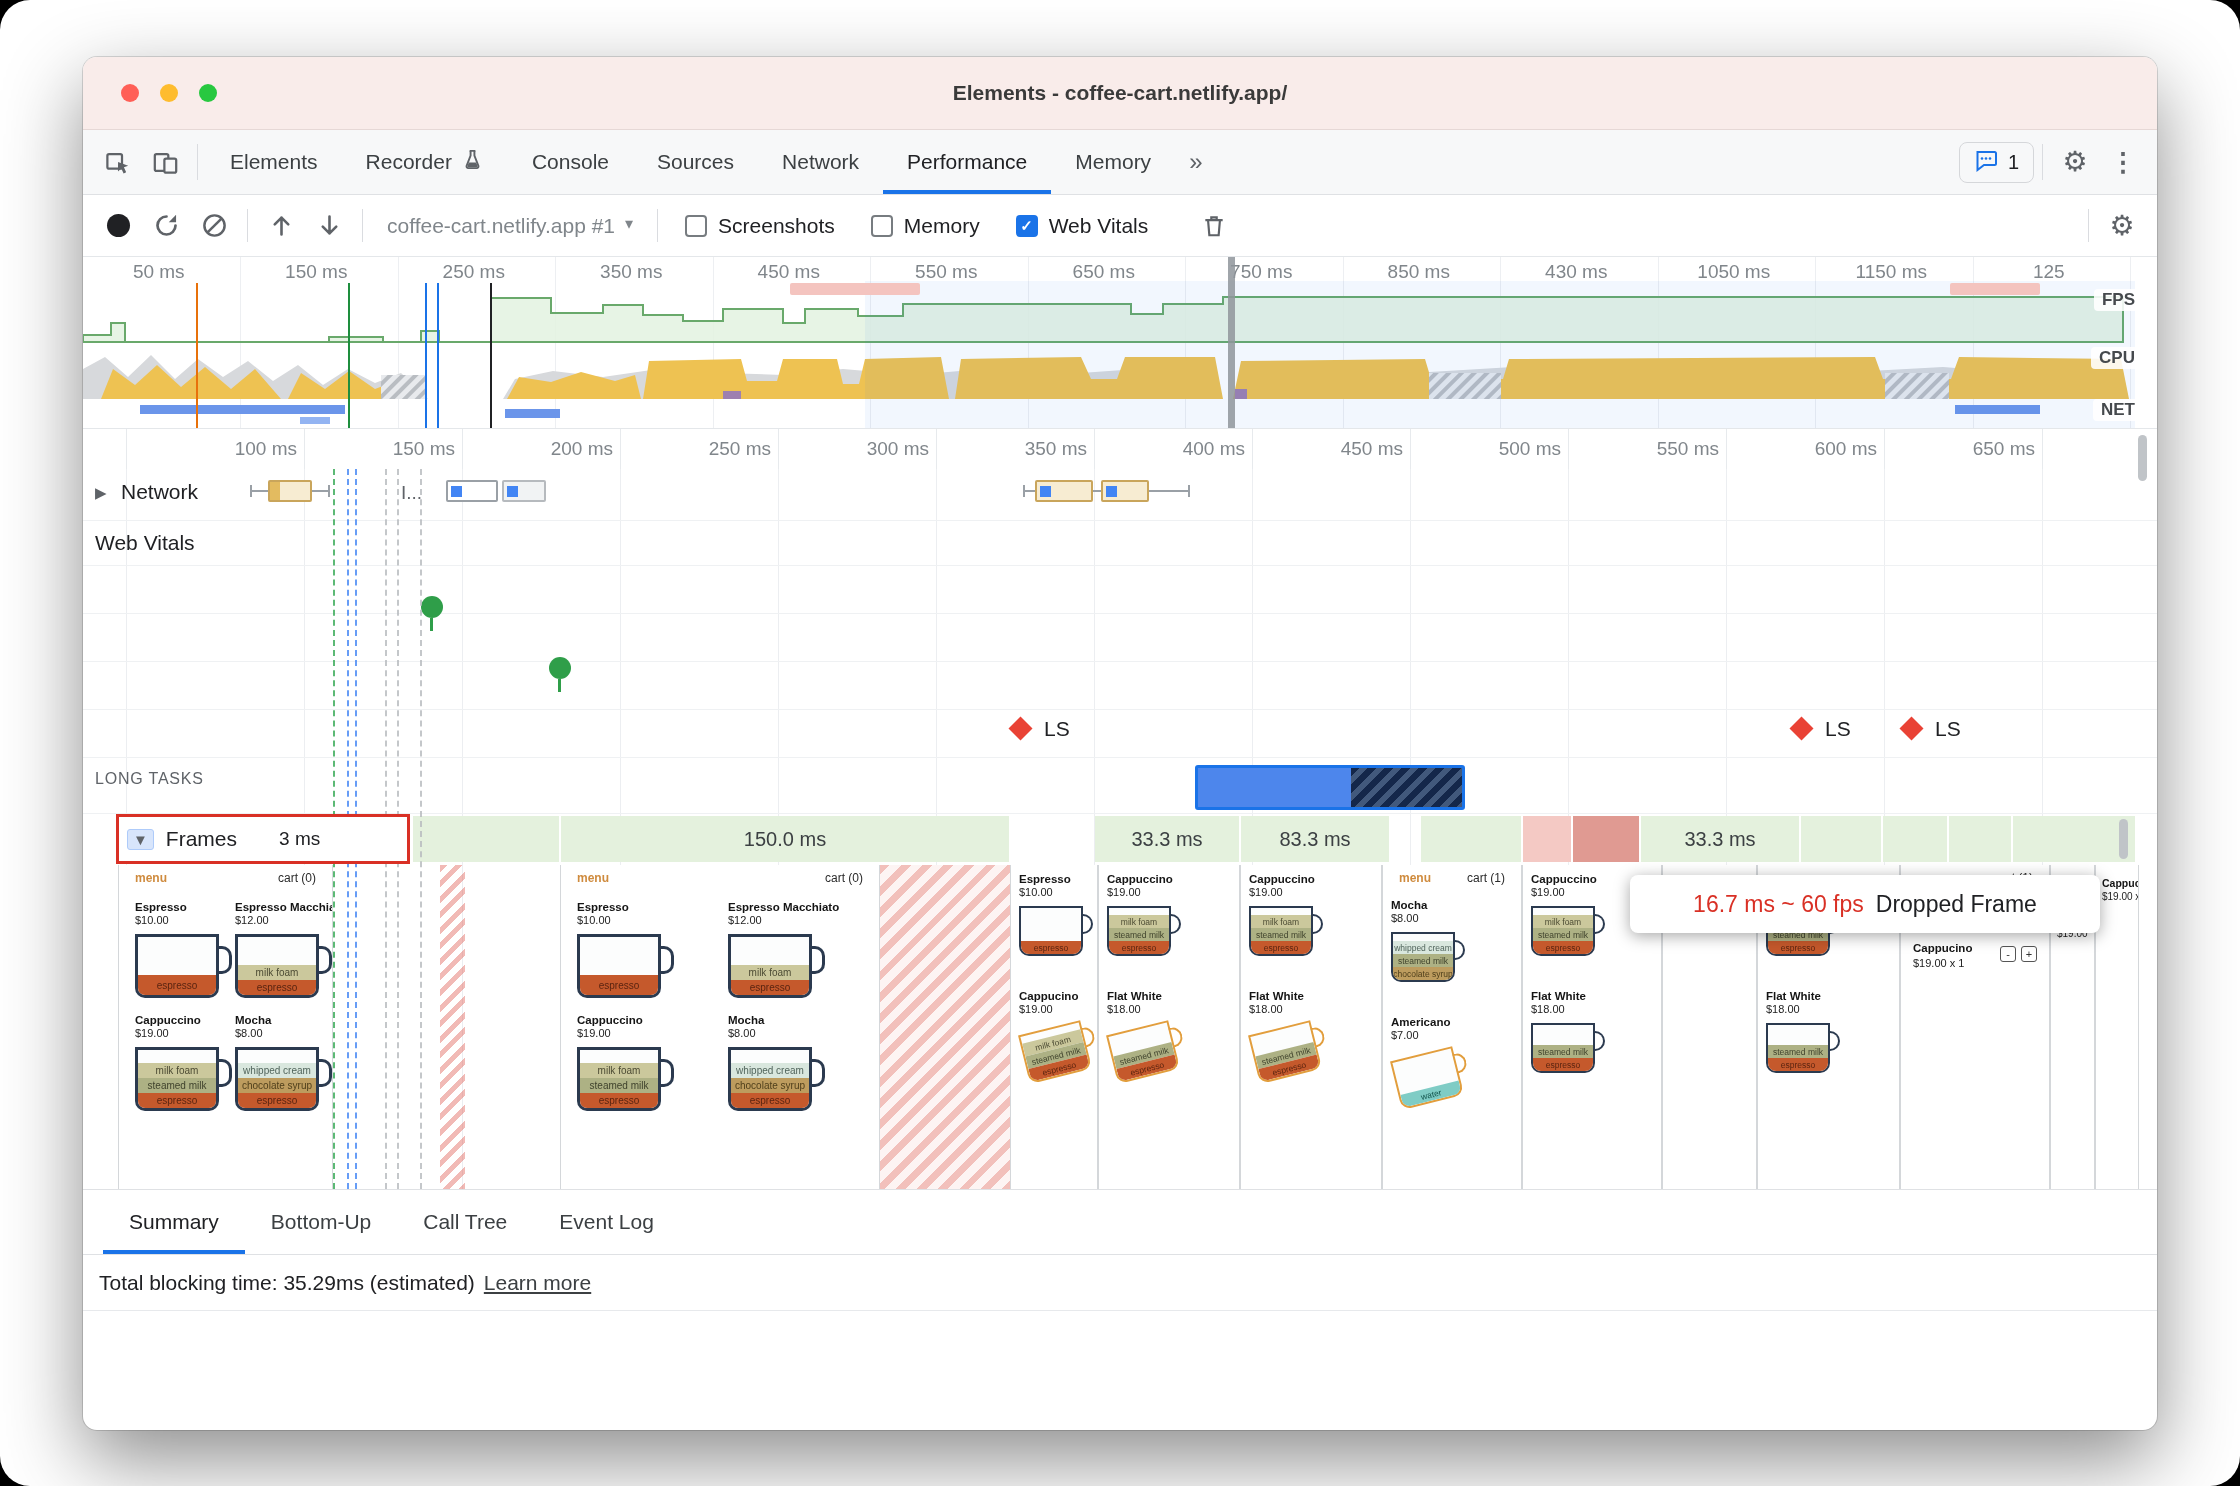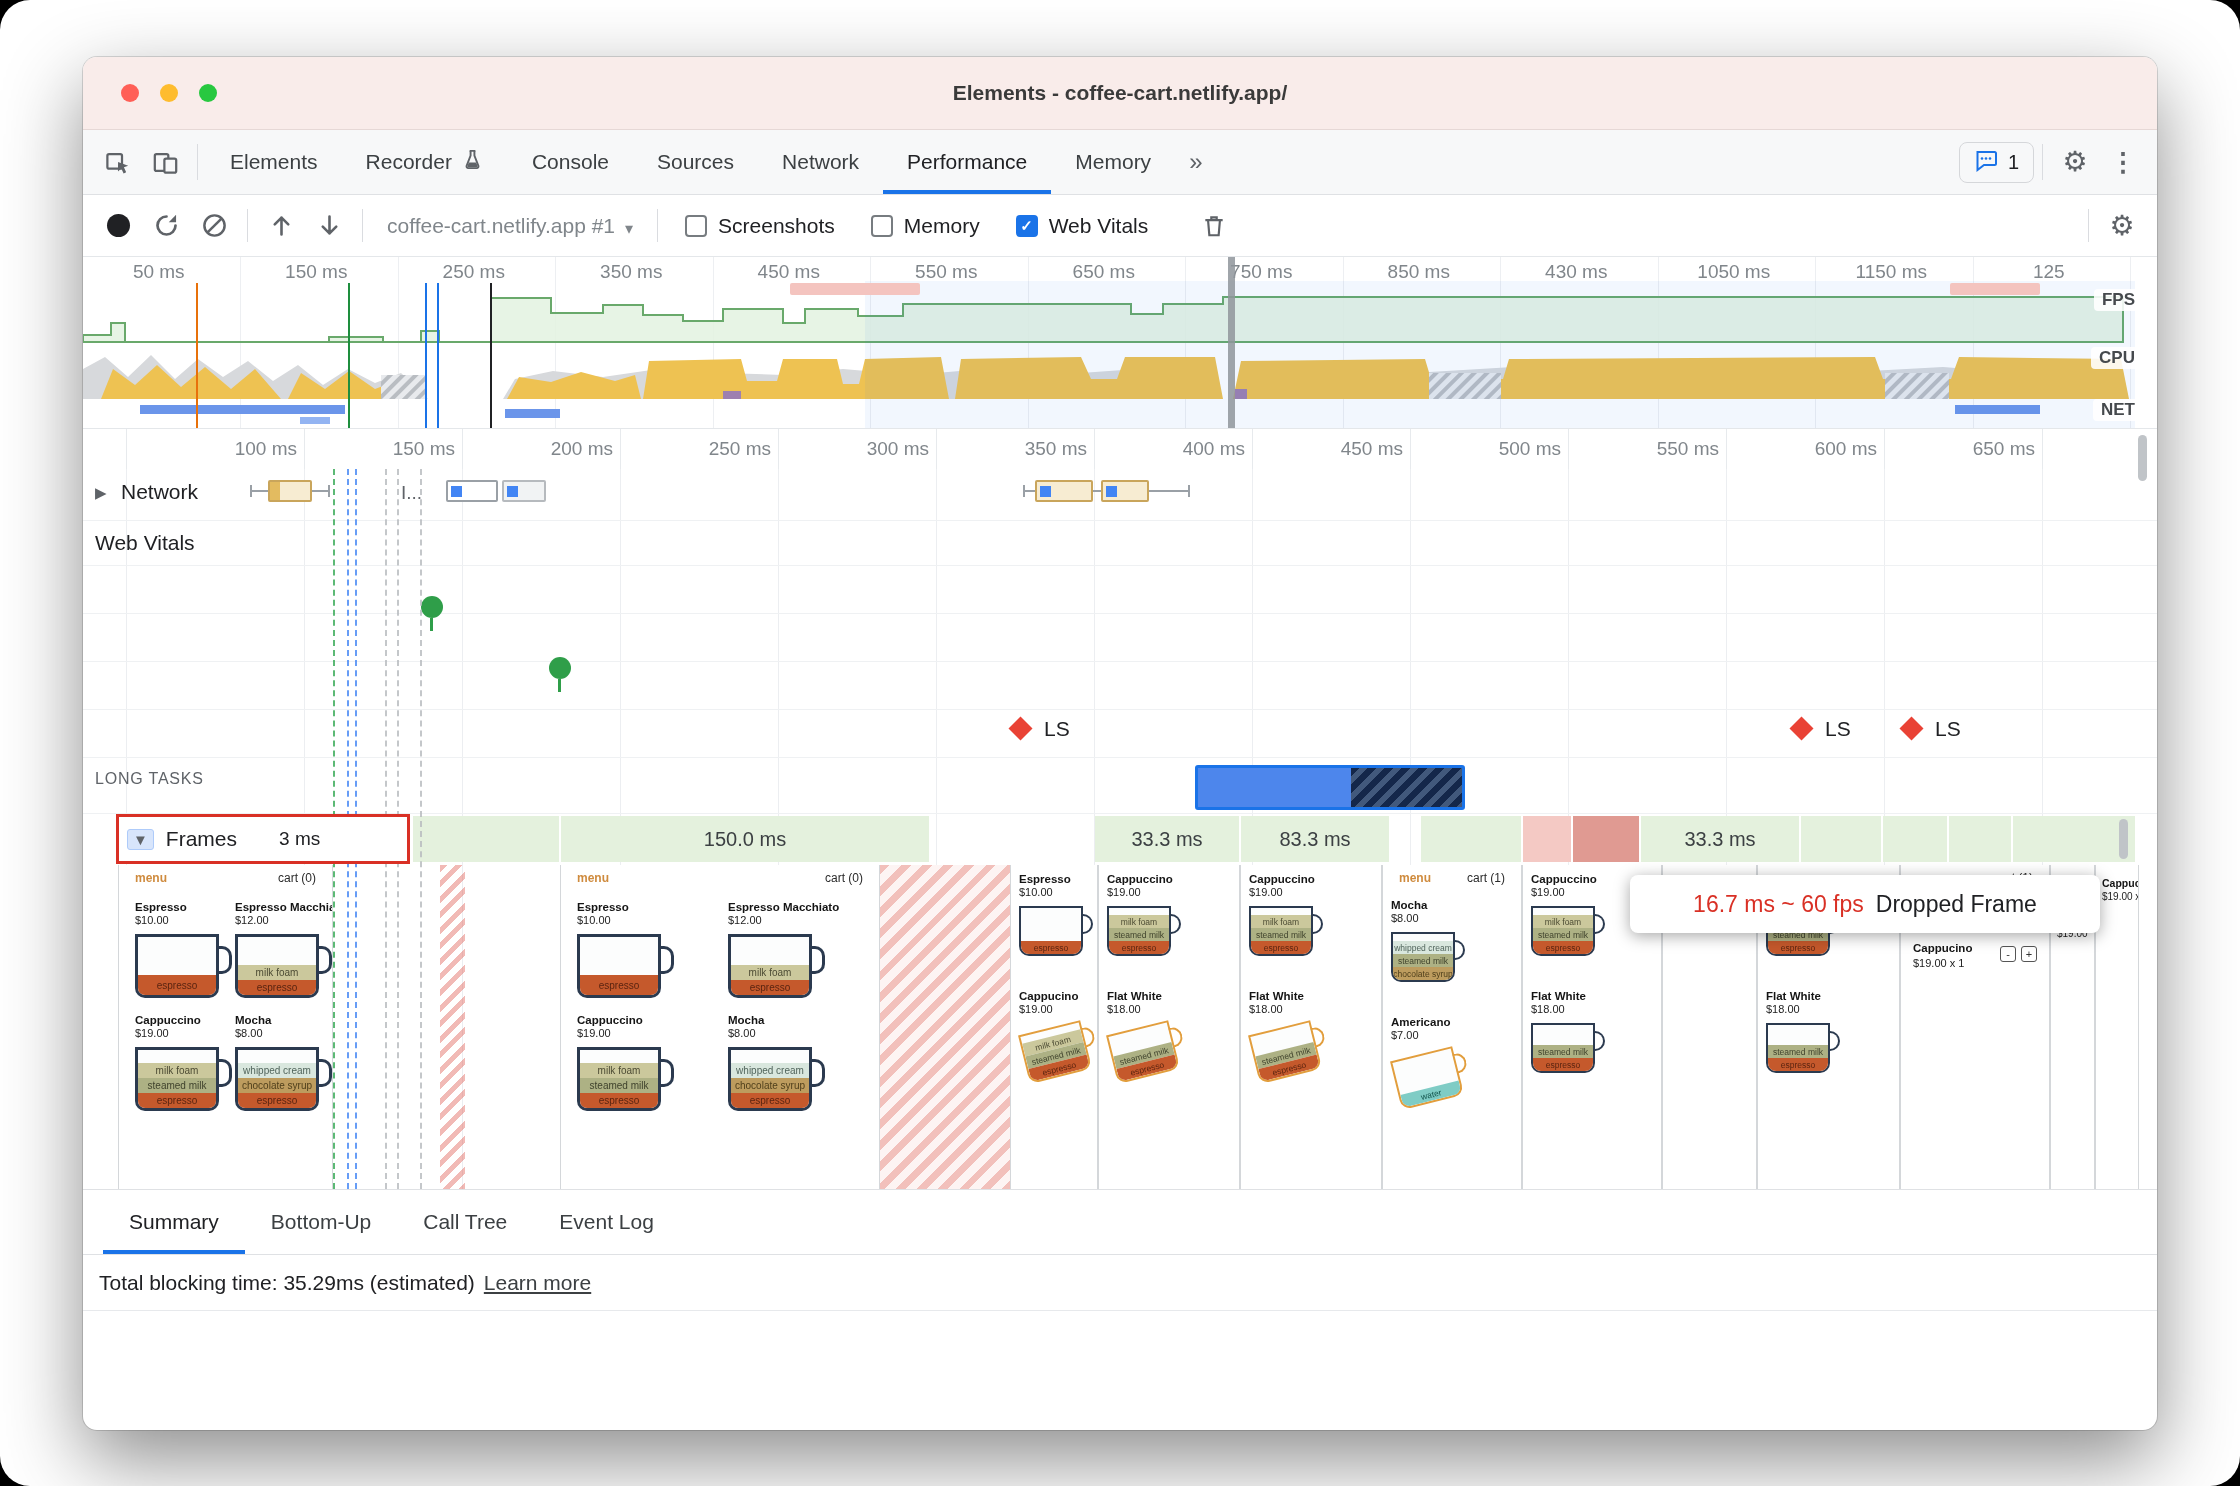--- a/index.html
+++ b/index.html
@@ -23,21 +23,21 @@
 .tab{display:flex;align-items:center;gap:9px;padding:0 24px;font-size:21px;color:#3c4043;white-space:nowrap}
 .tab.sel{box-shadow:inset 0 -4px 0 #1a73e8;color:#202124}
 .tab-more{display:flex;align-items:center;font-size:24px;color:#5f6368;padding:0 14px}
 .spacer{flex:1}
 .msgpill{display:flex;align-items:center;gap:10px;border:1px solid #d5d7da;border-radius:8px;padding:5px 14px;align-self:center;font-size:20px;color:#202124}
 .glyph{font-size:28px;color:#5f6368;line-height:1}
 
 
 .ptoolbar{height:62px;background:#fff;border-bottom:1px solid #e4e7ea;display:flex;align-items:center;padding:0 12px;gap:2px}
 .ibtn{width:46px;height:44px;display:flex;align-items:center;justify-content:center;border-radius:4px}
-.profile{display:flex;align-items:flex-end;gap:10px;font-size:21px;color:#80868b;padding:0 14px;white-space:nowrap}
+.profile{display:flex;align-items:flex-start;gap:10px;font-size:21px;color:#80868b;padding:0 14px;white-space:nowrap}
 .caret{font-size:16px;color:#80868b}
 .chk{display:flex;align-items:center;gap:11px;font-size:21px;color:#202124;margin:0 17px;white-space:nowrap}
 .box{width:22px;height:22px;border:2px solid #777c80;border-radius:4px;background:#fff}
 .box.on{background:#1a73e8;border-color:#1a73e8;color:#fff;display:flex;align-items:center;justify-content:center;font-size:15px;font-weight:700}
 
 
 .overview{position:relative;height:172px;border-bottom:1px solid #e4e7ea;overflow:hidden;
   background-image:repeating-linear-gradient(to right,transparent 0 156.5px,#edeff2 156.5px 157.5px);background-position:1px 0}
 .ov-ruler{display:flex;height:28px}
 .ov-ruler .cell{flex:0 0 157.5px;font-size:19px;color:#80868b;text-align:center;padding:4px 6px 0 0;overflow:hidden;white-space:nowrap}
@@ -402,21 +402,21 @@
     <div class="dia" style="left:1820px;top:251px"></div>
     <div class="lstext" style="left:1852px;top:248px">LS</div>
 
     <div class="smallcaps" style="left:12px;top:301px">LONG TASKS</div>
     <div class="ltask">
           <div class="solid"></div>
           <div class="hatch"></div>
         </div>
 
     <div class="fseg fg" style="left:330px;width:146px"></div>
-    <div class="fseg fg" style="left:478px;width:368px">
+    <div class="fseg fg" style="left:478px;width:448px">
           <span>150.0 ms</span>
         </div>
     <div class="fseg fg" style="left:1012px;width:144px">
           <span>33.3 ms</span>
         </div>
     <div class="fseg fg" style="left:1158px;width:148px">
           <span>83.3 ms</span>
         </div>
     <div class="fseg fg" style="left:1338px;width:100px"></div>
     <div class="fseg fp" style="left:1440px;width:48px"></div>

